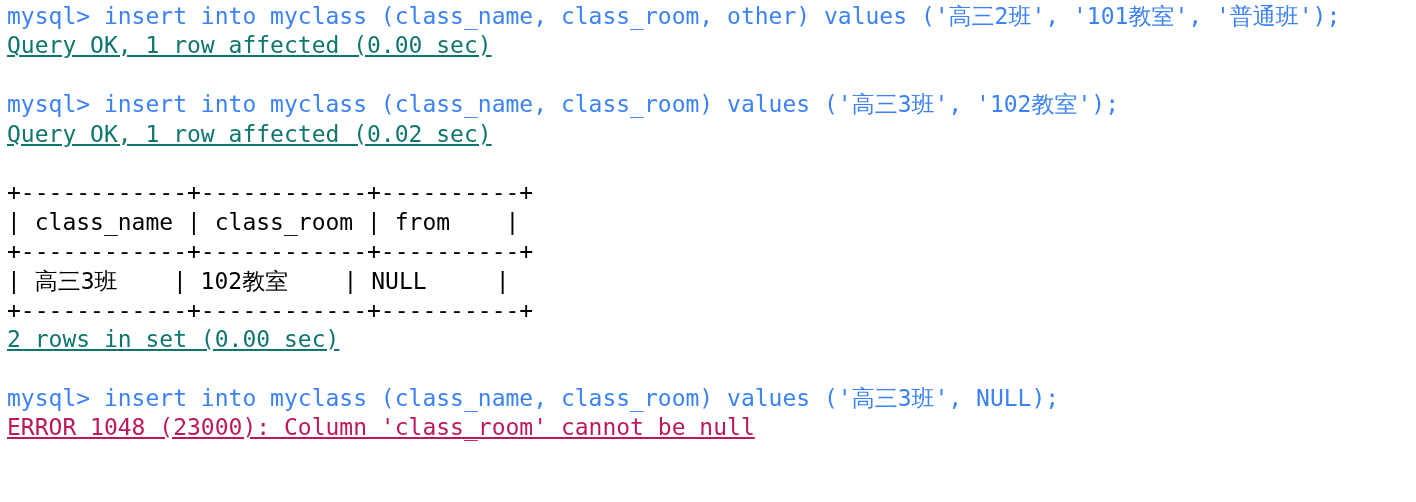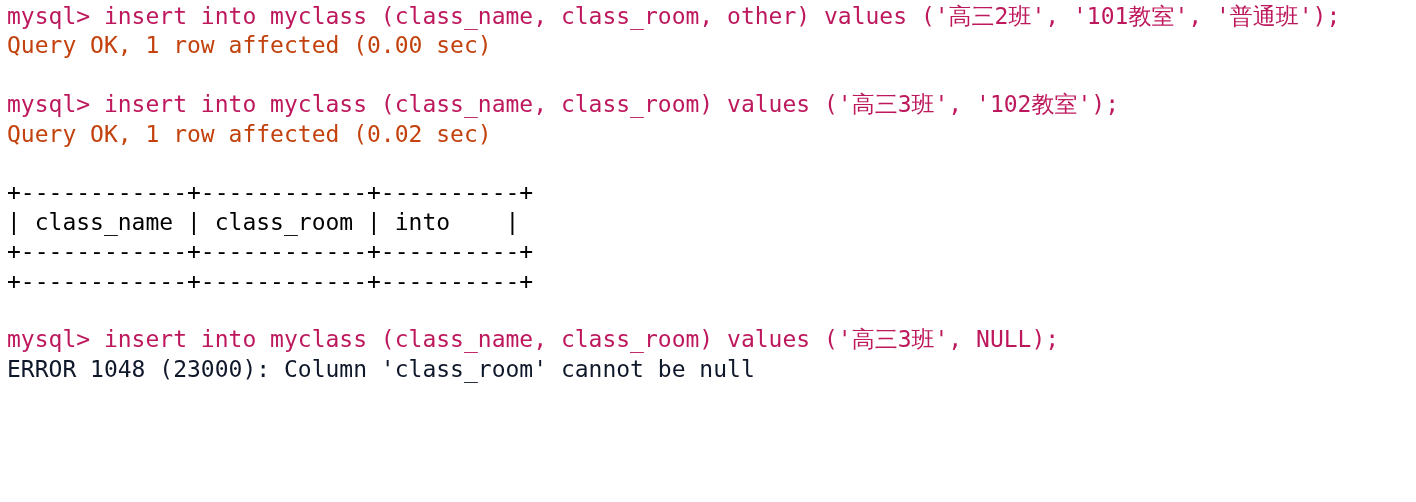--- a/index.html
+++ b/index.html
@@ -19,23 +19,23 @@
     font-family: "DejaVu Sans Mono", "Liberation Mono", monospace;
     font-size: 23px;
     font-weight: 500;
     line-height: 29.4px;
   }
   .line {
     white-space: pre;
     height: 29.4px;
   }
   
-  .k-command   { color: #be185d; }
-  .k-output    { color: #c2410c; }
-  .k-error     { color: #0f172a; }
+  .k-command   { color: #3b82f6; }
+  .k-output    { color: #0f766e; text-decoration: underline; }
+  .k-error     { color: #be185d; text-decoration: underline; }
   .k-table-border, .k-table-header, .k-table-row { color: #000000; letter-spacing: 0; }
 </style>
 </head>
 <body>
 
 <div class="terminal">
 
     <div class="line k-command">mysql&gt; insert into myclass (class_name, class_room, other) values ('高三2班', '101教室', '普通班');</div>
 
     <div class="line k-output">Query OK, 1 row affected (0.00 sec)</div>
@@ -44,27 +44,29 @@
 
     <div class="line k-command">mysql&gt; insert into myclass (class_name, class_room) values ('高三3班', '102教室');</div>
 
     <div class="line k-output">Query OK, 1 row affected (0.02 sec)</div>
 
     <div class="line k-blank"></div>
 
 
     <div class="line k-table-border">+------------+------------+----------+</div>
 
-    <div class="line k-table-header">| class_name | class_room | into    |</div>
+    <div class="line k-table-header">| class_name | class_room | from    |</div>
 
     <div class="line k-table-border">+------------+------------+----------+</div>
 
 
+    <div class="line k-table-row">| 高三3班    | 102教室    | NULL     |</div>
 
     <div class="line k-table-border">+------------+------------+----------+</div>
 
+    <div class="line k-output">2 rows in set (0.00 sec)</div>
 
     <div class="line k-blank"></div>
 
     <div class="line k-command">mysql&gt; insert into myclass (class_name, class_room) values ('高三3班', NULL);</div>
 
     <div class="line k-error">ERROR 1048 (23000): Column 'class_room' cannot be null</div>
   </div>
 
 </body></html>

